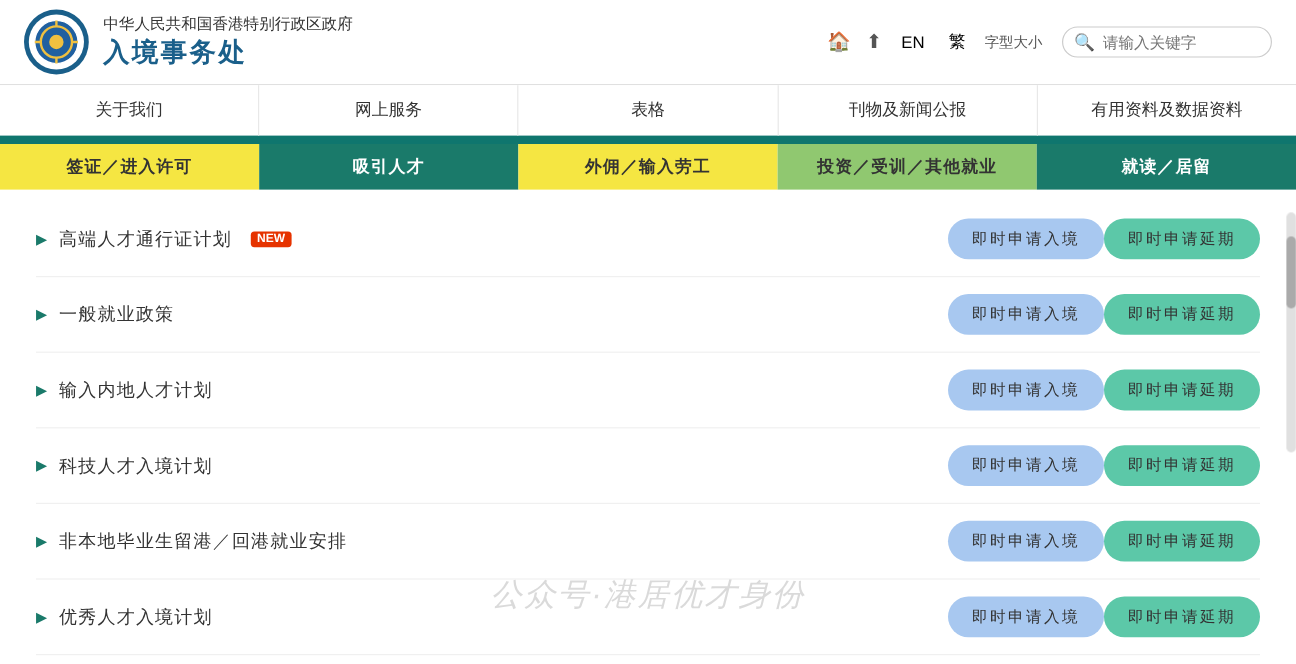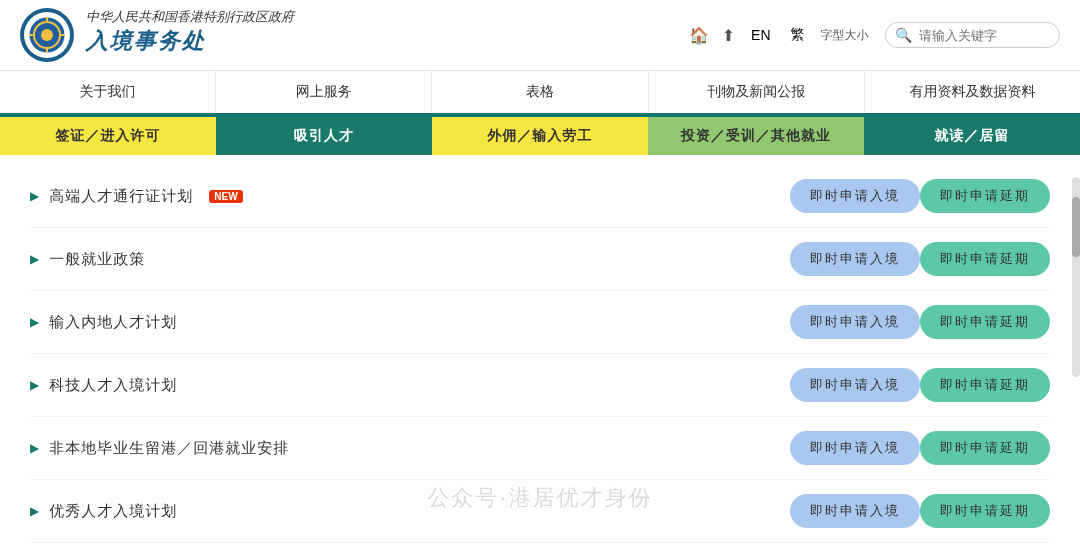--- a/index.html
+++ b/index.html
@@ -9,22 +9,22 @@
     .header {
       display: flex;
       align-items: center;
       justify-content: space-between;
       padding: 8px 20px;
       background: #fff;
       border-bottom: 1px solid #e0e0e0;
     }
     .header-left {
       display: flex;
+      align-items: center;
       gap: 12px;
-      font-style: italic;
     }
     .logo-circle {
       width: 54px;
       height: 54px;
       border-radius: 50%;
       background: #1a5f8a;
       display: flex;
       align-items: center;
       justify-content: center;
       flex-shrink: 0;
@@ -97,21 +97,21 @@
     }
     .search-icon-span {
       color: #888;
       font-size: 14px;
     }
 
     
     .main-nav {
       display: flex;
       background: #fff;
-      border-bottom: 4px solid #0f766e;
+      border-bottom: 7px solid #0f766e;
     }
     .main-nav-item {
       flex: 1;
       text-align: center;
       padding: 12px 8px;
       font-size: 14px;
       color: #333;
       cursor: pointer;
       border-right: 1px solid #e8e8e8;
     }
@@ -224,25 +224,26 @@
       white-space: nowrap;
     }
 
     
     .watermark {
       position: fixed;
       bottom: 40px;
       left: 50%;
       transform: translateX(-50%);
       color: rgba(150,150,150,0.35);
-      font-size: 22px;
+      font-size: 26px;
       pointer-events: none;
       white-space: nowrap;
       letter-spacing: 2px;
       z-index: 999;
+      font-style: italic;
     }
 
     
     .scroll-hint {
       position: fixed;
       right: 0;
       top: 50%;
       transform: translateY(-50%);
       width: 8px;
       background: #e0e0e0;

